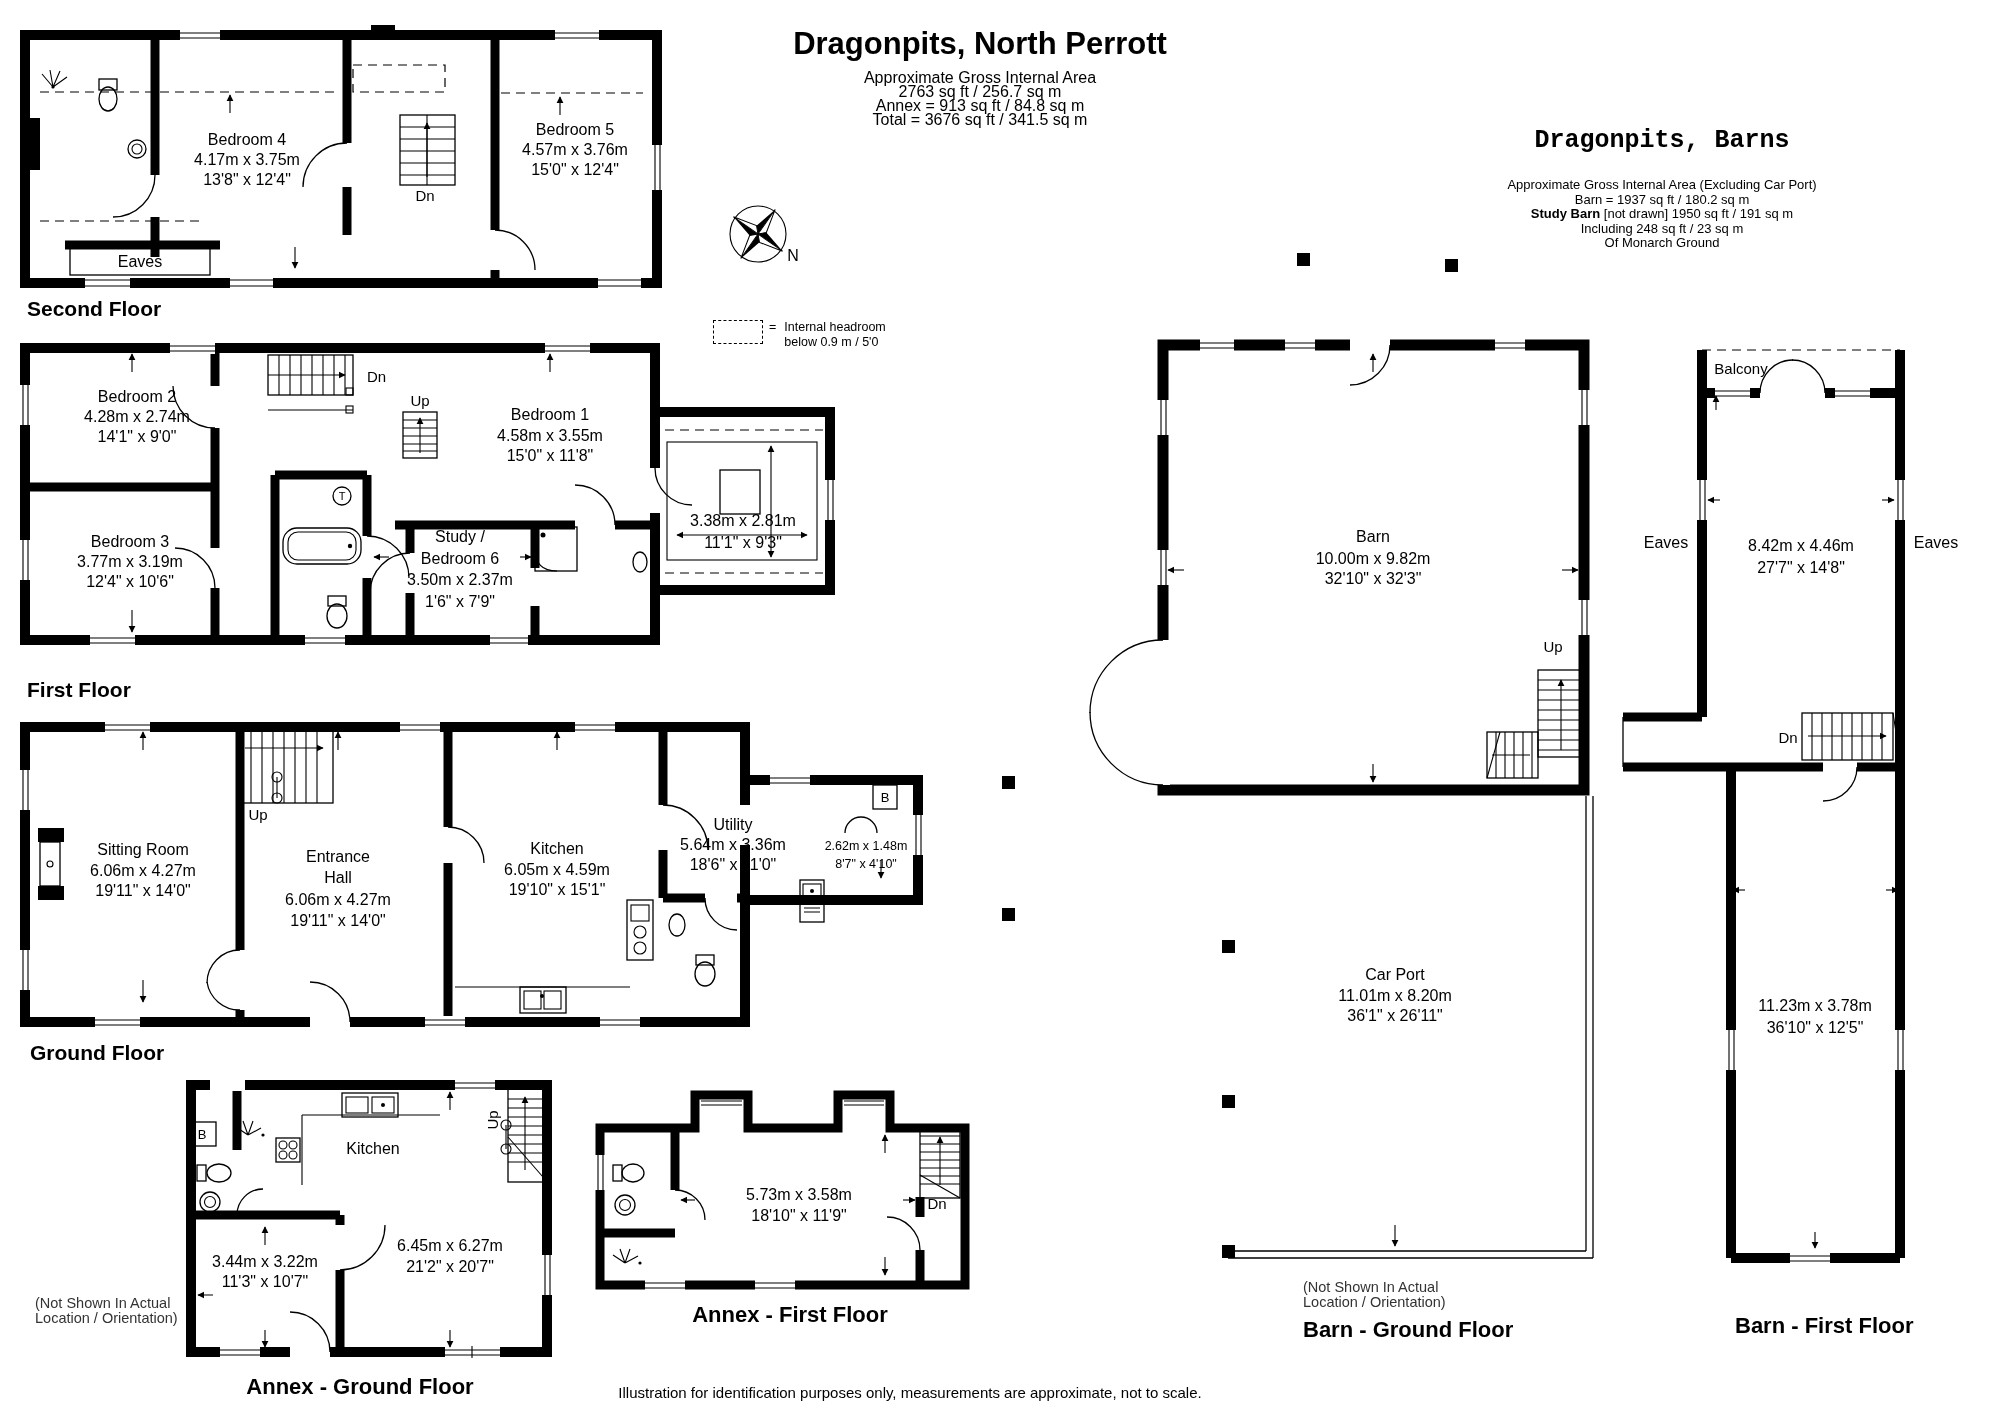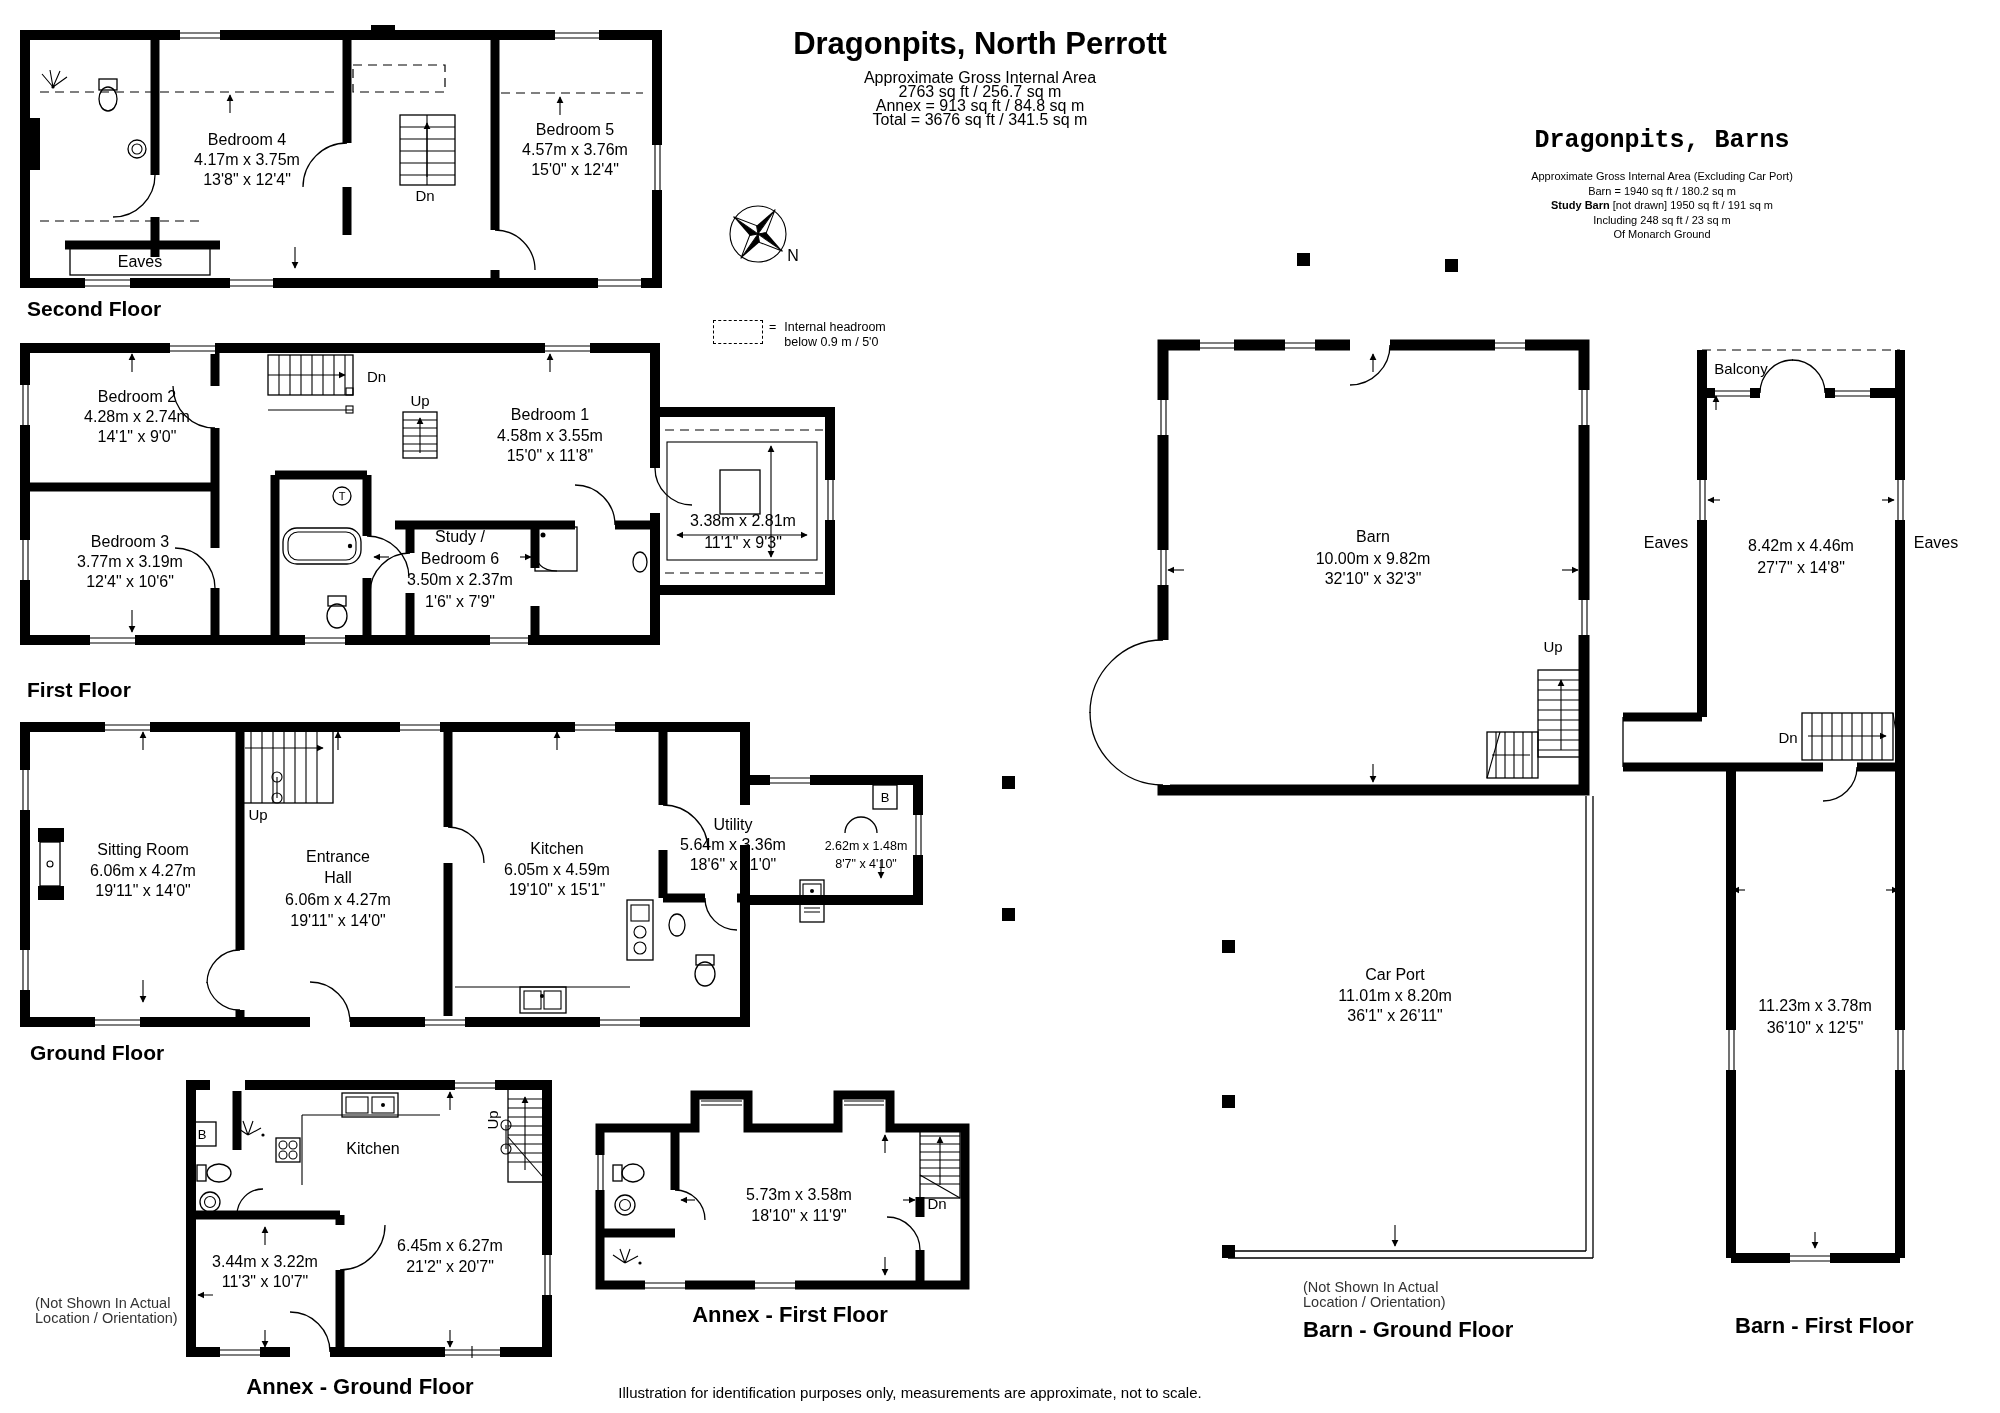--- a/index.html
+++ b/index.html
@@ -18,21 +18,21 @@
   .wht{fill:#fff;stroke:none;}
   .fl-label{font-size:21px;font-weight:700;text-anchor:start;}
   .fl-label-c{font-size:22px;font-weight:700;text-anchor:middle;}
   .sm{font-size:12.5px;}
   .note{font-size:14.5px;fill:#333;text-anchor:start;}
   .updn{font-size:15px;}
   .title-block{text-align:center;}
   .title-block h1{font-size:31px;font-weight:700;margin:0;}
   .title-block .sub{font-size:16px;line-height:14px;margin-top:9px;}
   .barns-block h2{font-size:25px;font-weight:700;margin:0;font-family:Liberation Mono, monospace;}
-  .barns-block .sub{font-size:11px;line-height:14.5px;margin-top:14px;}
+  .barns-block .sub{font-size:13px;line-height:14.5px;margin-top:23px;}
   .footer{font-size:15px;text-align:center;}
   .legend{display:flex;align-items:flex-start;font-size:12.5px;line-height:15px;}
   .legend .box{width:48px;height:22px;border:1.6px dashed #000;margin-right:6px;flex:none;}
   .legend .eq{margin-right:8px;}
 </style>
 </head>
 <body>
 
 <div class="page">
 
@@ -51,21 +51,21 @@
       <div>2763 sq ft / 256.7 sq m</div>
       <div>Annex = 913 sq ft / 84.8 sq m</div>
       <div>Total = 3676 sq ft / 341.5 sq m</div>
     </div>
   </div>
 
   <div class="abs title-block barns-block" style="left:1452px;top:126px;width:420px;">
     <h2>Dragonpits, Barns</h2>
     <div class="sub">
       <div>Approximate Gross Internal Area (Excluding Car Port)</div>
-      <div>Barn = 1940 sq ft / 180.2 sq m</div>
+      <div>Barn = 1937 sq ft / 180.2 sq m</div>
       <div><b>Study Barn</b><span> [not drawn] 1950 sq ft / 191 sq m</span></div>
       <div>Including 248 sq ft / 23 sq m</div>
       <div>Of Monarch Ground</div>
     </div>
   </div>
 
   <svg class="abs" style="left:720px;top:198px;" width="110" height="85">
     <circle cx="38" cy="36" r="28" class="thin2"></circle>
     <g transform="rotate(35 38 36)">
       <g>

